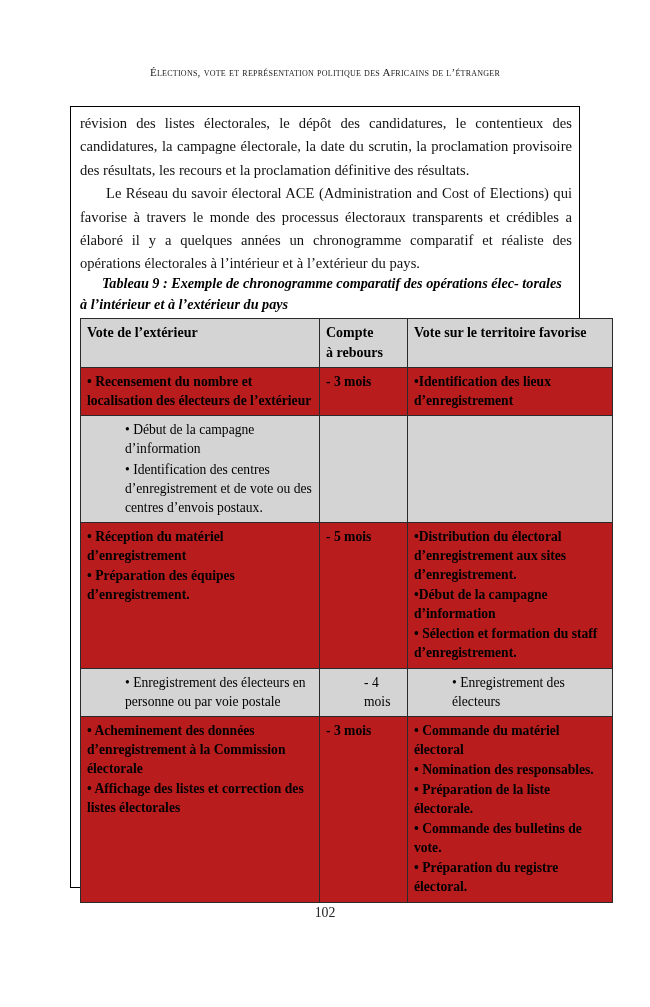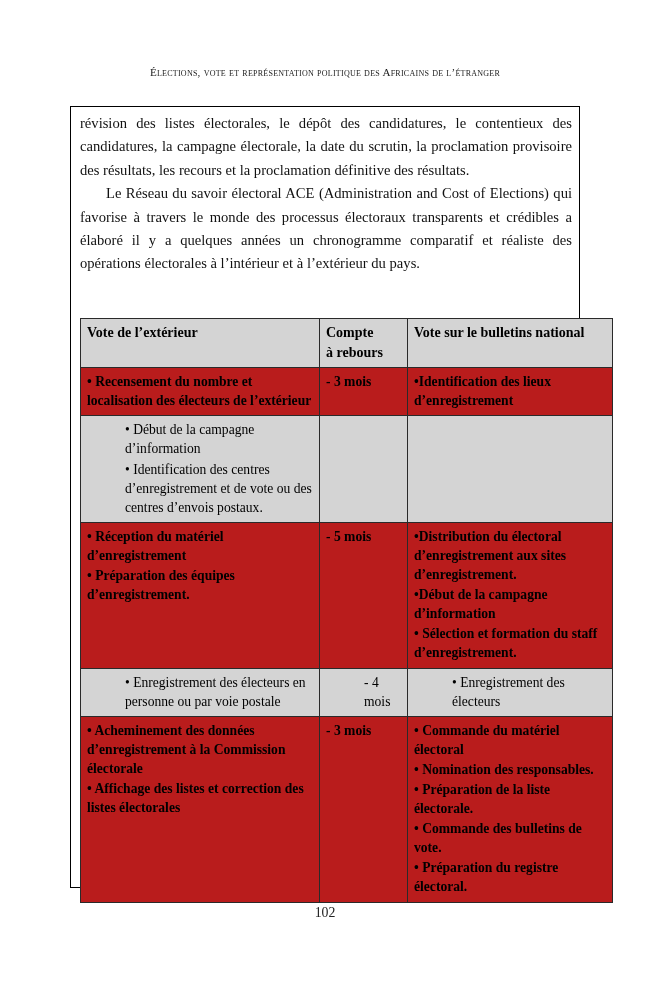--- a/index.html
+++ b/index.html
@@ -141,30 +141,34 @@
 
   <div class="running-head">Élections, vote et représentation politique des Africains de l’étranger</div>
 
   <div class="content-frame">
 
     <div class="body-text">
       <p>révision des listes électorales, le dépôt des candidatures, le contentieux des candidatures, la campagne électorale, la date du scrutin, la proclamation provisoire des résultats, les recours et la proclamation définitive des résultats.</p>
       <p class="indent">Le Réseau du savoir électoral ACE (Administration and Cost of Elections) qui favorise à travers le monde des processus électoraux transparents et crédibles a élaboré il y a quelques années un chronogramme comparatif et réaliste des opérations électorales à l’intérieur et à l’extérieur du pays.</p>
     </div>
 
+    <div class="table-caption">
+      <span class="cap-indent">Tableau 9 : Exemple de chronogramme comparatif des opérations élec-</span>
+      <span>torales à l’intérieur et à l’extérieur du pays</span>
+    </div>
 
     <table class="chrono">
       <thead>
         <tr>
           <th class="col-a">Vote de l’extérieur</th>
           <th class="col-b">
             <span class="cell-line">Compte</span>
             <span class="cell-line">à rebours</span>
           </th>
-          <th class="col-c">Vote sur le bulletins national</th>
+          <th class="col-c">Vote sur le territoire favorise</th>
         </tr>
       </thead>
       <tbody>
 
         <tr class="plain">
           <td class="col-a">
             <span class="cell-line">• Recensement du nombre et localisation des électeurs de l’extérieur</span>
           </td>
           <td class="col-b">- 3 mois</td>
           <td class="col-c">

